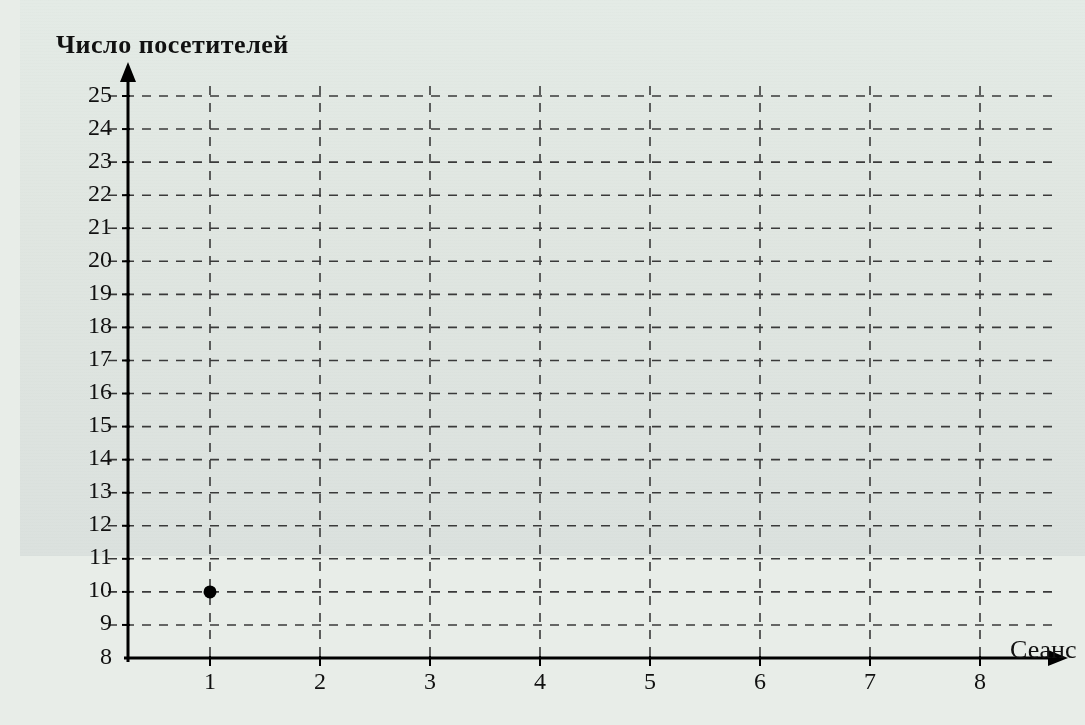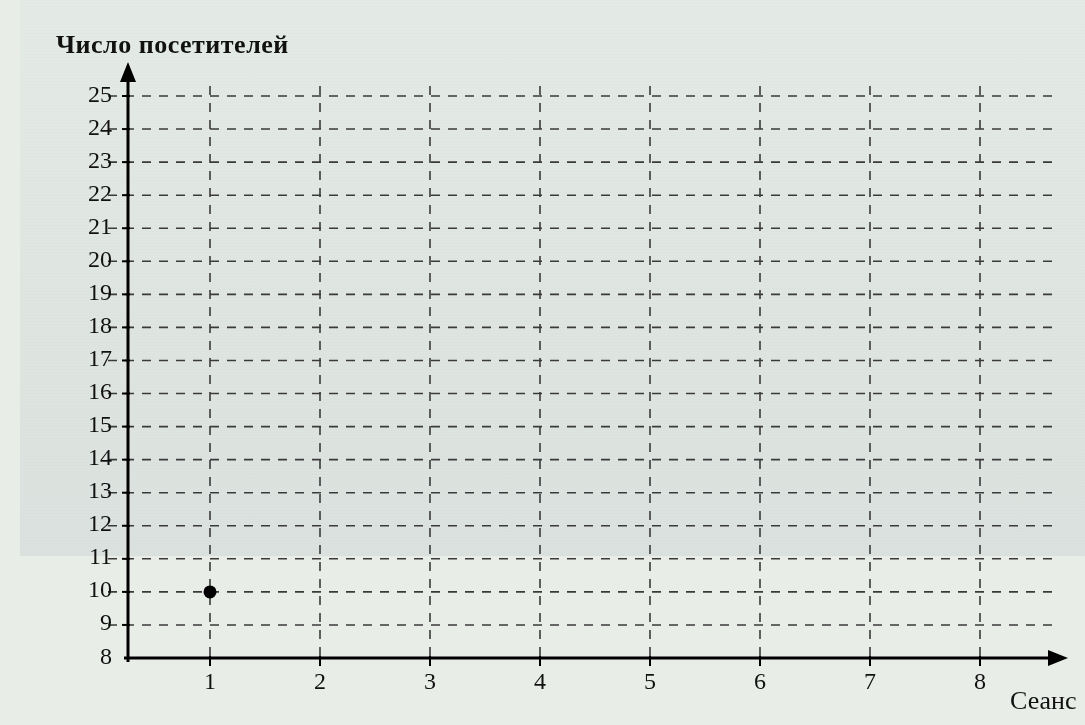--- a/index.html
+++ b/index.html
@@ -155,14 +155,14 @@
         <text x="410" y="672">3</text>
         <text x="520" y="672">4</text>
         <text x="630" y="672">5</text>
         <text x="740" y="672">6</text>
         <text x="850" y="672">7</text>
         <text x="960" y="672">8</text>
       </g>
       <circle cx="190" cy="591.8823529411765" r="6.5" fill="#000"></circle>
     </svg>
 
-  <div class="xlabel" id="xlabel" style="left: 990px; top: 686px;">Сеанс</div>
+  <div class="xlabel" id="xlabel" style="left: 990px; top: 635px;">Сеанс</div>
 </div>
 
 </body></html>

